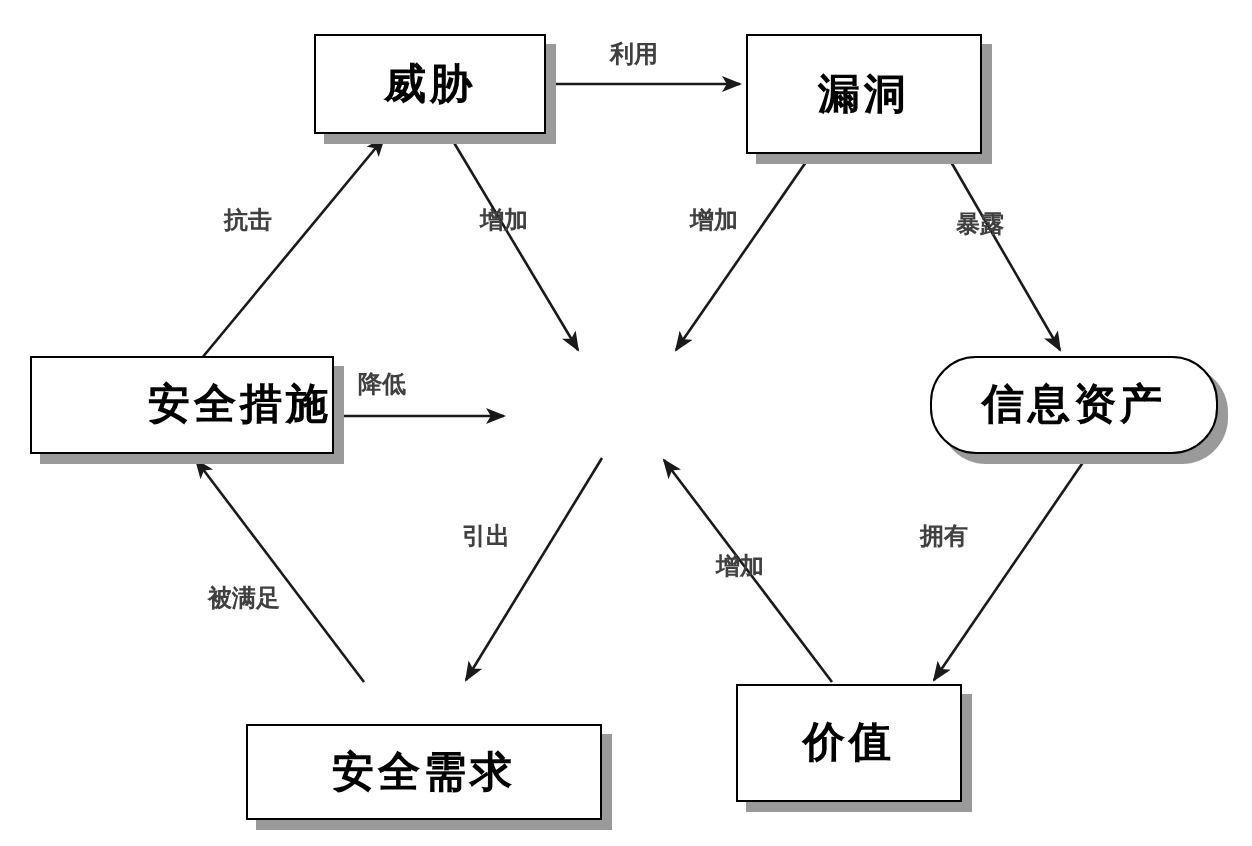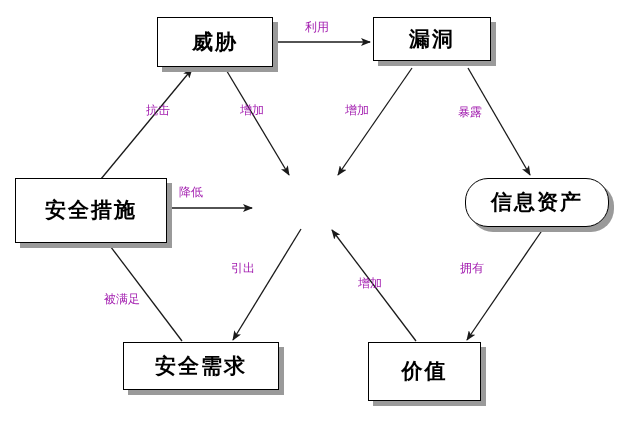--- a/index.html
+++ b/index.html
@@ -42,22 +42,22 @@
     font-weight: 700;
     color: #000000;
     letter-spacing: 2px;
     line-height: 1;
     white-space: nowrap;
   }
   .edge-label {
     position: absolute;
     font-family: "DejaVu Sans", "Liberation Sans", sans-serif;
     font-size: 12px;
-    font-weight: 400;
-    color: #a21caf;
+    font-weight: 700;
+    color: #404040;
     white-space: nowrap;
     line-height: 1;
     letter-spacing: 0px;
   }
 </style>
 </head>
 <body>
 
 <div id="diagram-root">
 
@@ -77,40 +77,40 @@
         <line x1="182" y1="341" x2="98" y2="230" marker-end="url(#arrowhead)"></line>
         <line x1="301" y1="229" x2="233" y2="340" marker-end="url(#arrowhead)"></line>
         <line x1="416" y1="341" x2="332" y2="230" marker-end="url(#arrowhead)"></line>
         <line x1="543" y1="229" x2="467" y2="340" marker-end="url(#arrowhead)"></line>
       </g>
   </svg>
 
   <div class="node-box" style="left: 157px; top: 17px; width: 116px; height: 50px;">
     <span class="node-label">威胁</span>
   </div>
-  <div class="node-box" style="left: 373px; top: 17px; width: 118px; height: 44px;">
+  <div class="node-box" style="left: 373px; top: 17px; width: 118px; height: 60px;">
     <span class="node-label">漏洞</span>
   </div>
-  <div class="node-box" style="left: 15px; top: 178px; width: 152px; height: 65px;">
+  <div class="node-box" style="left: 15px; top: 178px; width: 152px; height: 49px; justify-content: flex-end;">
     <span class="node-label">安全措施</span>
   </div>
   <div class="node-box" style="left: 465px; top: 178px; width: 144px; height: 49px; border-radius: 23px;">
     <span class="node-label">信息资产</span>
   </div>
-  <div class="node-box" style="left: 123px; top: 342px; width: 156px; height: 48px;">
+  <div class="node-box" style="left: 123px; top: 362px; width: 178px; height: 48px;">
     <span class="node-label">安全需求</span>
   </div>
   <div class="node-box" style="left: 368px; top: 342px; width: 113px; height: 59px;">
     <span class="node-label">价值</span>
   </div>
 
   <span class="edge-label" style="left: 305px; top: 21px;">利用</span>
-  <span class="edge-label" style="left: 112px; top: 104px; margin-left: 34px;">抗击</span>
+  <span class="edge-label" style="left: 112px; top: 104px;">抗击</span>
   <span class="edge-label" style="left: 240px; top: 104px;">增加</span>
   <span class="edge-label" style="left: 345px; top: 104px;">增加</span>
-  <span class="edge-label" style="left: 458px; top: 106px;">暴露</span>
+  <span class="edge-label" style="left: 478px; top: 106px;">暴露</span>
   <span class="edge-label" style="left: 179px; top: 186px;">降低</span>
   <span class="edge-label" style="left: 104px; top: 293px;">被满足</span>
   <span class="edge-label" style="left: 231px; top: 262px; text-align: right;">引出</span>
   <span class="edge-label" style="left: 358px; top: 277px;">增加</span>
   <span class="edge-label" style="left: 460px; top: 262px;">拥有</span>
 
 </div>
 
 </body></html>

